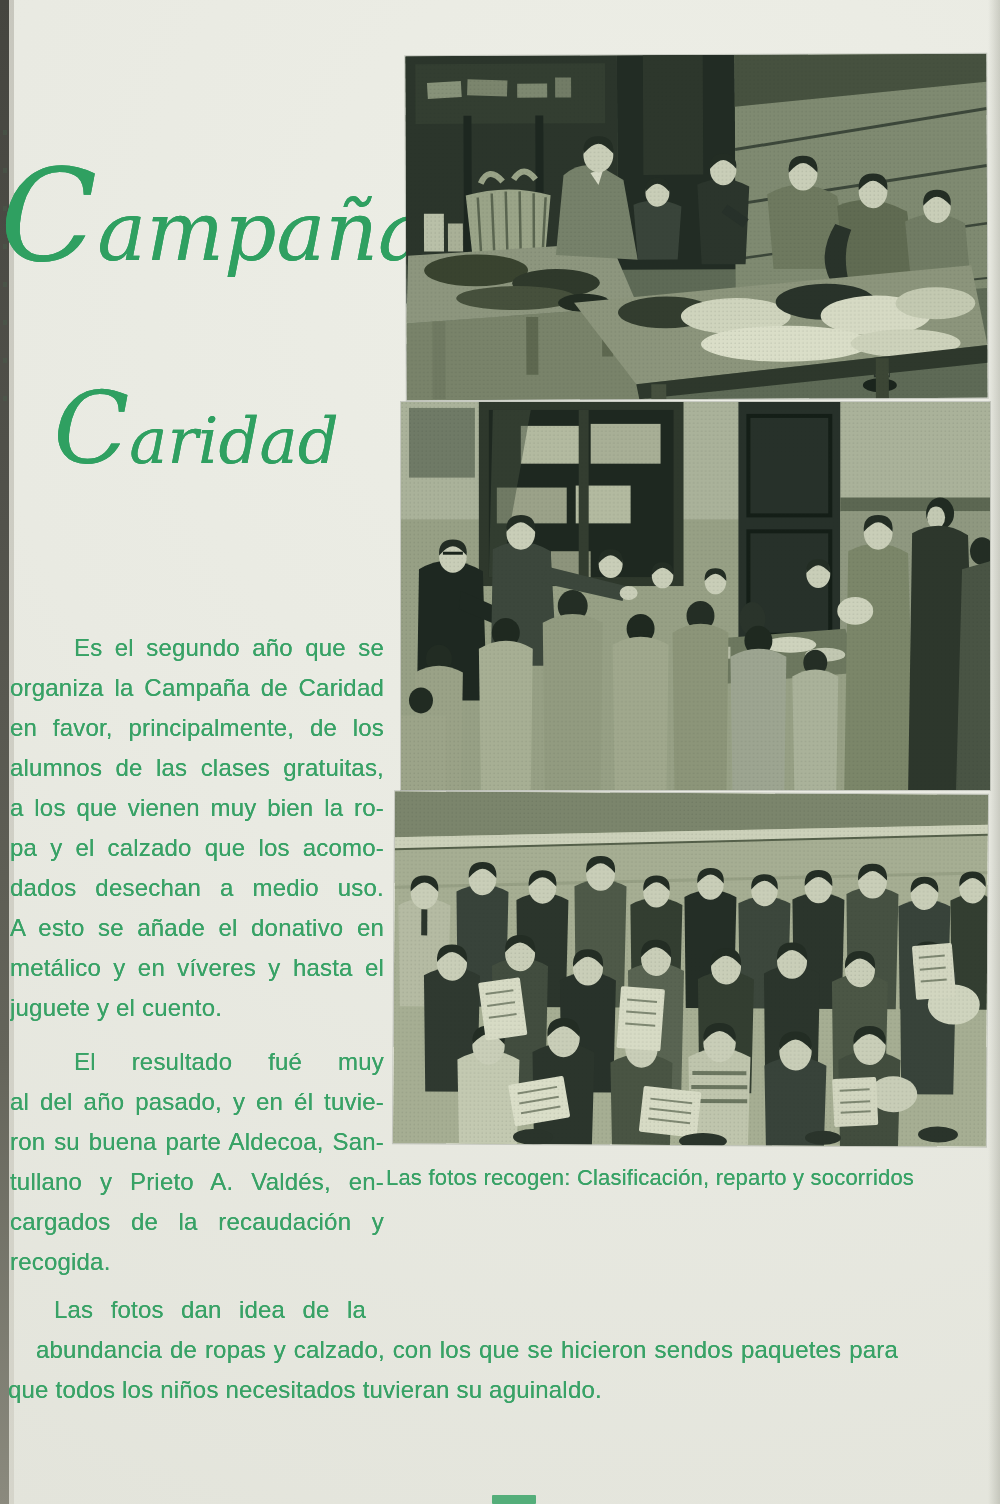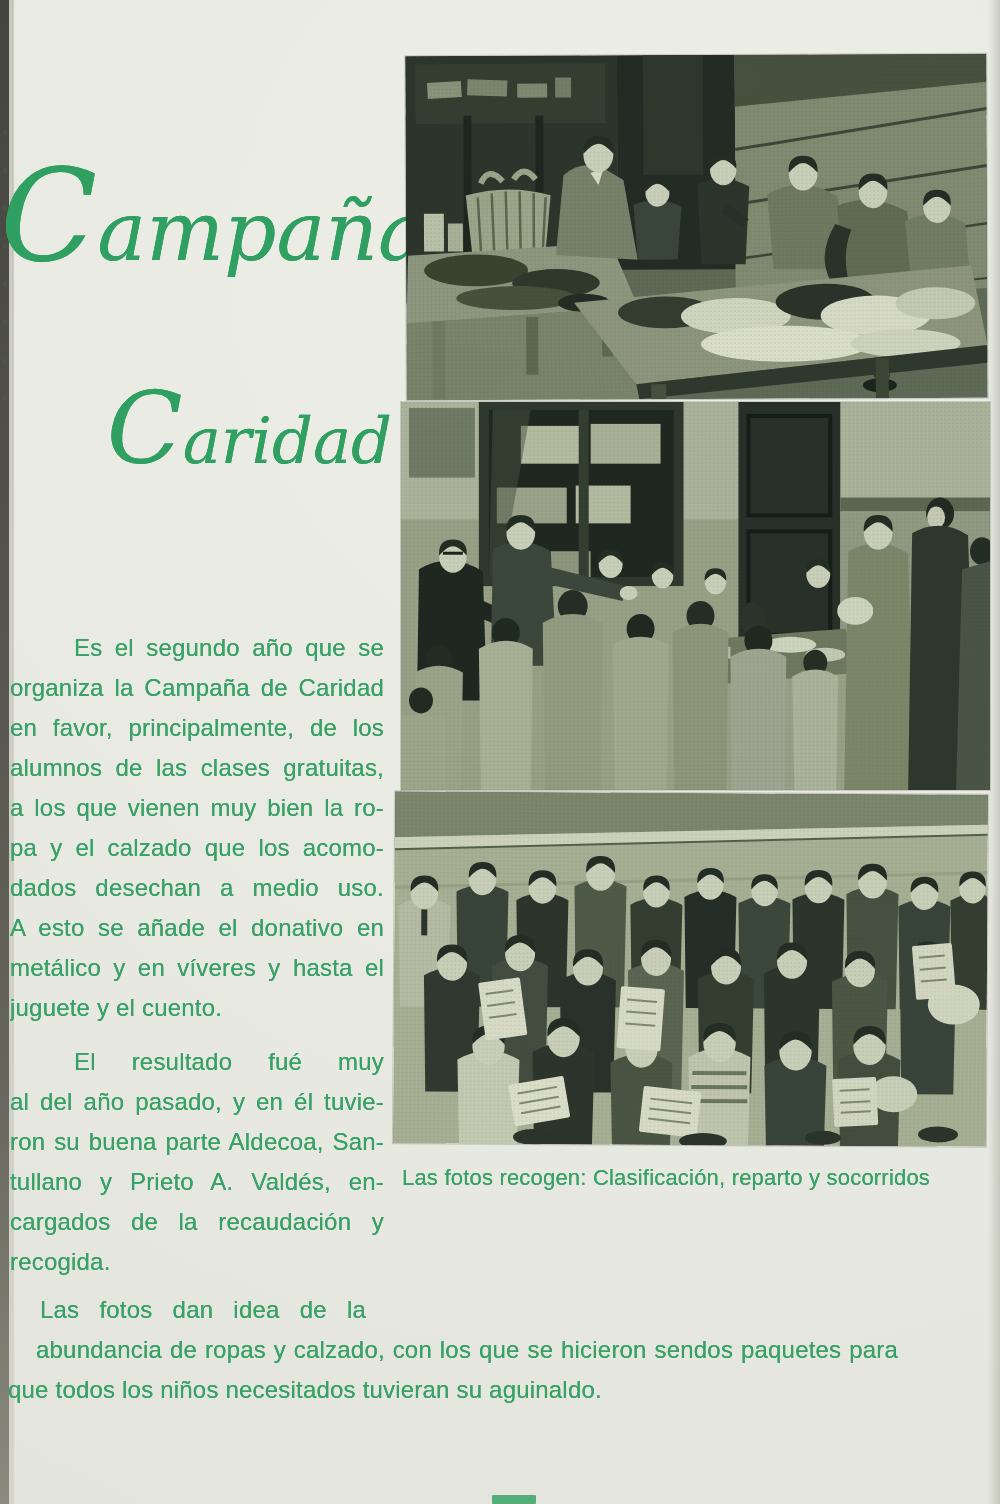--- a/index.html
+++ b/index.html
@@ -10,52 +10,52 @@
           background:linear-gradient(#45453f,#52524b 35%,#64645a 70%,#8b8a7e);}
   .gutter-light{position:absolute;left:9px;top:0;width:5px;height:100%;
           background:linear-gradient(#b9b8ae,#cfcec3);opacity:.7;}
   .bleed-marks{position:absolute;left:3px;top:130px;width:4px;height:290px;
           background:repeating-linear-gradient(to bottom, rgba(70,95,75,.38) 0 5px, transparent 5px 38px);}
   .edge-right{position:absolute;right:0;top:0;width:12px;height:100%;
           background:linear-gradient(to left, rgba(110,112,98,.26), rgba(110,112,98,0));}
   .bottom-mark{position:absolute;left:492px;top:1495px;width:44px;height:9px;
           background:#2fa061;opacity:.8;border-radius:1px;}
 
-  .title-script{position:absolute;left:0;width:392px;text-align:right;
+  .title-script{position:absolute;left:0;width:392px;text-align:center;
           font-family:"DejaVu Serif",serif;font-style:italic;font-weight:normal;
           color:#2fa061;line-height:1.25;text-shadow:0 0 .5px currentColor;}
   .t1{top:172px;font-size:82px;}
   .t3{top:394px;font-size:64px;}
   .title-script::first-letter{font-size:1.55em;line-height:.7;}
   .t2{position:absolute;left:0;top:372px;width:392px;text-align:center;
       font-family:"DejaVu Serif",serif;font-size:30px;letter-spacing:3px;
       color:#2fa061;text-shadow:0 0 .4px currentColor;}
 
   .para{position:absolute;color:#38a266;font-size:24px;letter-spacing:.2px;
         text-shadow:0 0 .45px currentColor;}
   .line{height:40px;line-height:40px;overflow:hidden;}
   .just{text-align:justify;text-align-last:justify;-moz-text-align-last:justify;}
   .just::after{content:"";display:inline-block;width:100%;height:0;}
   .first{padding-left:64px;}
   .last{text-align:right;text-align-last:left;}
   .para1{left:10px;top:628px;width:374px;}
   .para2{left:10px;top:1042px;width:374px;}
   .p3l1{left:10px;top:1290px;width:356px;}
-  .p3l1 .line{padding-left:30px;}
+  .p3l1 .line{padding-left:44px;}
   .p3l2{left:8px;top:1330px;width:862px;margin-left:28px;}
   .p3l3{left:8px;top:1370px;width:862px;}
 
   .photo{position:absolute;box-shadow:0 0 0 1px rgba(40,50,40,.18);}
   .photo svg{display:block;width:100%;height:100%;}
   .photo1{left:406px;top:55px;width:581px;height:344px;transform:rotate(-.25deg);}
   .photo2{left:401px;top:402px;width:589px;height:388px;}
   .photo3{left:394px;top:793px;width:593px;height:352px;transform:rotate(.35deg);}
 
   .caption{position:absolute;left:386px;top:1165px;color:#38a266;font-size:22px;
-           letter-spacing:.2px;text-shadow:0 0 .45px currentColor;margin-left:16px;}
+           letter-spacing:.2px;text-shadow:0 0 .45px currentColor;}
 </style>
 </head>
 <body>
 
 <div class="page">
 
   <div class="gutter"></div>
   <div class="gutter-light"></div>
   <div class="bleed-marks"></div>
   <div class="edge-right"></div>

